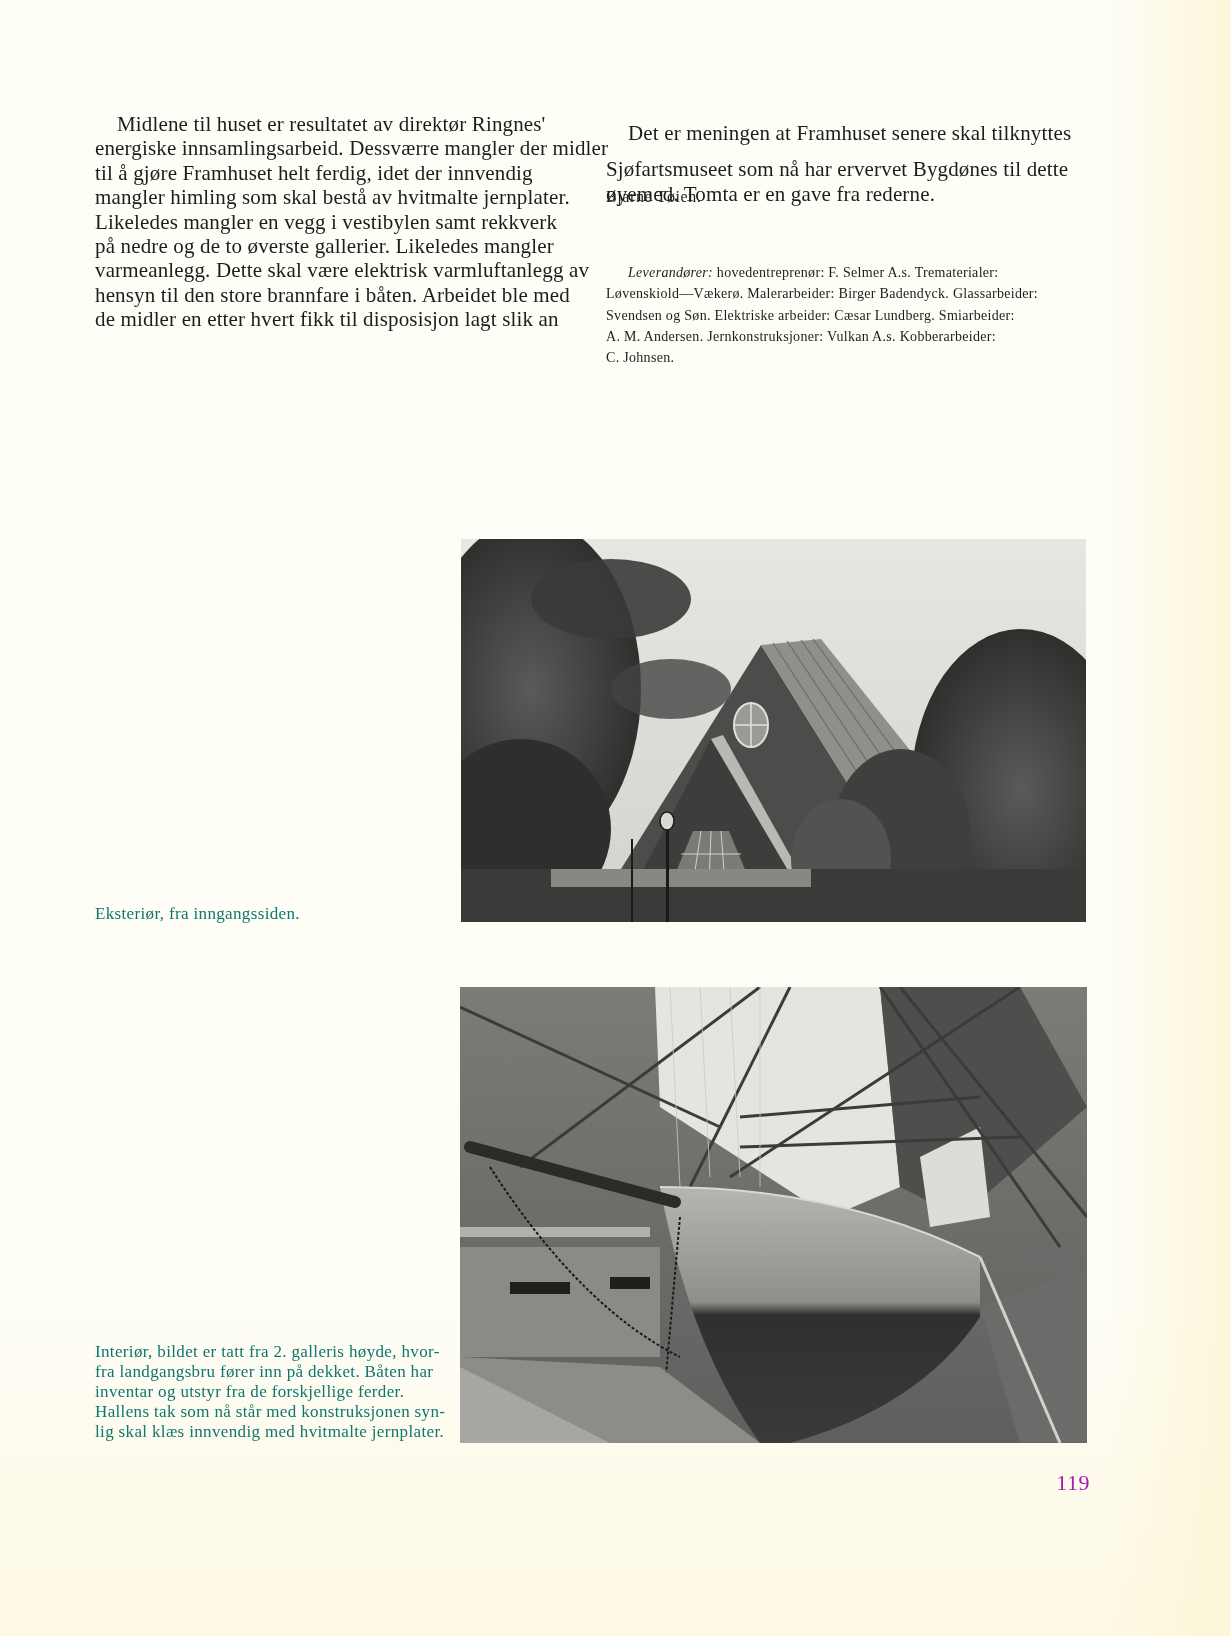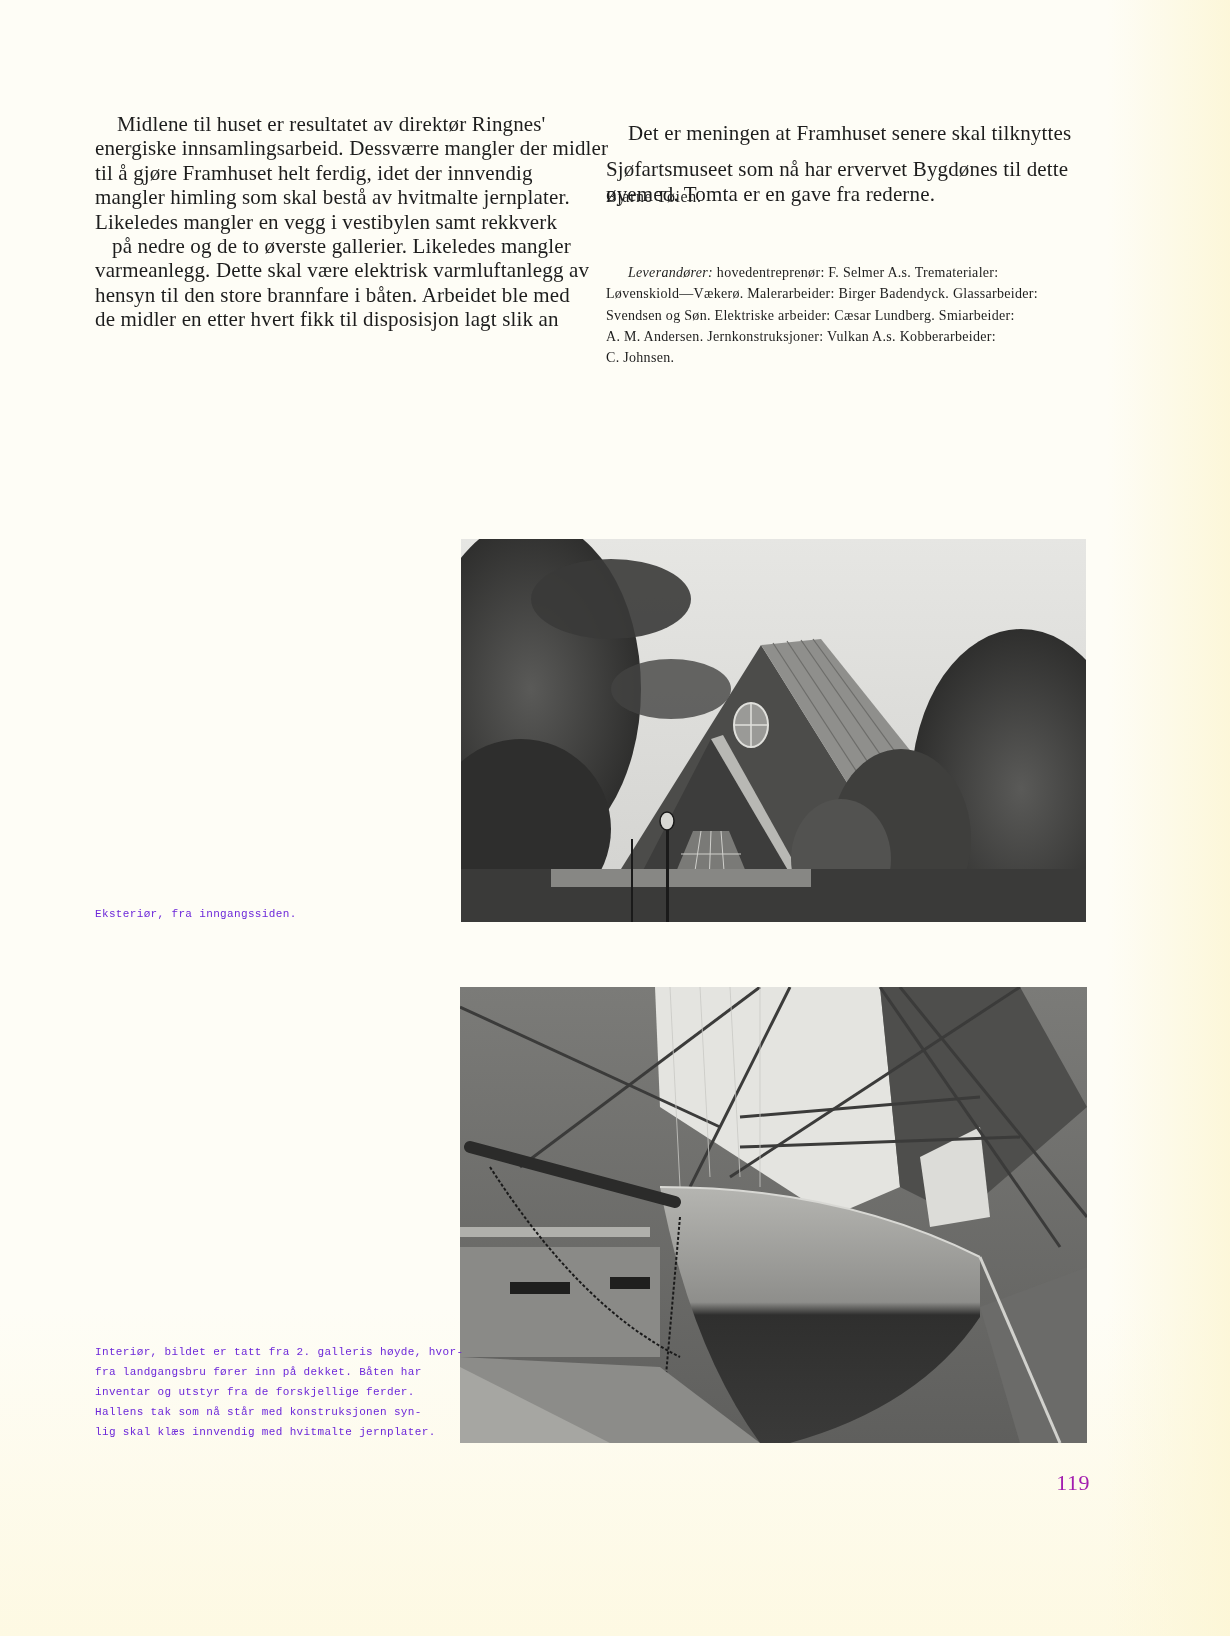--- a/index.html
+++ b/index.html
@@ -52,26 +52,26 @@
     .photo {
       position: absolute;
       background: #6a6a6a;
       overflow: hidden;
     }
     #photo-exterior { left: 461px; top: 539px; width: 625px; height: 383px; }
     #photo-interior { left: 460px; top: 987px; width: 627px; height: 456px; }
     .photo svg { display: block; width: 100%; height: 100%; }
     .caption {
       position: absolute;
-      font-family: Liberation Mono, monospace;
-      font-size: 11px;
+      font-family: Liberation Serif, serif;
+      font-size: 17px;
       line-height: 20px;
       letter-spacing: 0.35px;
       font-weight: 500;
-      color: #6d28d9;
+      color: #0f766e;
     }
     #caption-exterior { left: 95px; top: 904px; width: 360px; white-space: nowrap; }
     #caption-interior { left: 95px; top: 1342px; width: 333px; }
     .page-number {
       position: absolute;
       left: 1030px; top: 1470px; width: 60px;
       text-align: right;
       font-family: "Liberation Serif", serif;
       font-size: 22px;
       color: #a21caf;
@@ -80,21 +80,21 @@
   </style>
 </head>
 <body>
 
 <div id="left-col" class="col body-text">
   <span class="line indent" style="word-spacing: 0px; text-align-last: left; text-align: left;">Midlene til huset er resultatet av direktør Ringnes'</span>
   <span class="line" style="word-spacing: 0px; text-align-last: left; text-align: left;">energiske innsamlingsarbeid. Dessværre mangler der midler</span>
   <span class="line" style="word-spacing: 0px; text-align-last: left; text-align: left;">til å gjøre Framhuset helt ferdig, idet der innvendig</span>
   <span class="line" style="word-spacing: 0px; text-align-last: left; text-align: left;">mangler himling som skal bestå av hvitmalte jernplater.</span>
   <span class="line" style="word-spacing: 0px; text-align-last: left; text-align: left;">Likeledes mangler en vegg i vestibylen samt rekkverk</span>
-  <span class="line" style="word-spacing: 0px; text-align-last: left; text-align: left; margin-left: 17px;">på nedre og de to øverste gallerier. Likeledes mangler</span>
+  <span class="line" style="word-spacing: 0px; text-align-last: left; text-align: left;">på nedre og de to øverste gallerier. Likeledes mangler</span>
   <span class="line" style="word-spacing: 0px; text-align-last: left; text-align: left;">varmeanlegg. Dette skal være elektrisk varmluftanlegg av</span>
   <span class="line" style="word-spacing: 0px; text-align-last: left; text-align: left;">hensyn til den store brannfare i båten. Arbeidet ble med</span>
   <span class="line" style="word-spacing: 0px; text-align-last: left; text-align: left;">de midler en etter hvert fikk til disposisjon lagt slik an</span>
 </div>
 
 <div id="right-col-main" class="col body-text">
   <span class="line indent" style="word-spacing: 0px; text-align-last: left; text-align: left;">Det er meningen at Framhuset senere skal tilknyttes</span>
   <span class="line" style="word-spacing: 0px; text-align-last: left; text-align: left; margin-top: 12px;">Sjøfartsmuseet som nå har ervervet Bygdønes til dette</span>
   <span class="line last">øyemed. Tomta er en gave fra rederne.</span>
 </div>

